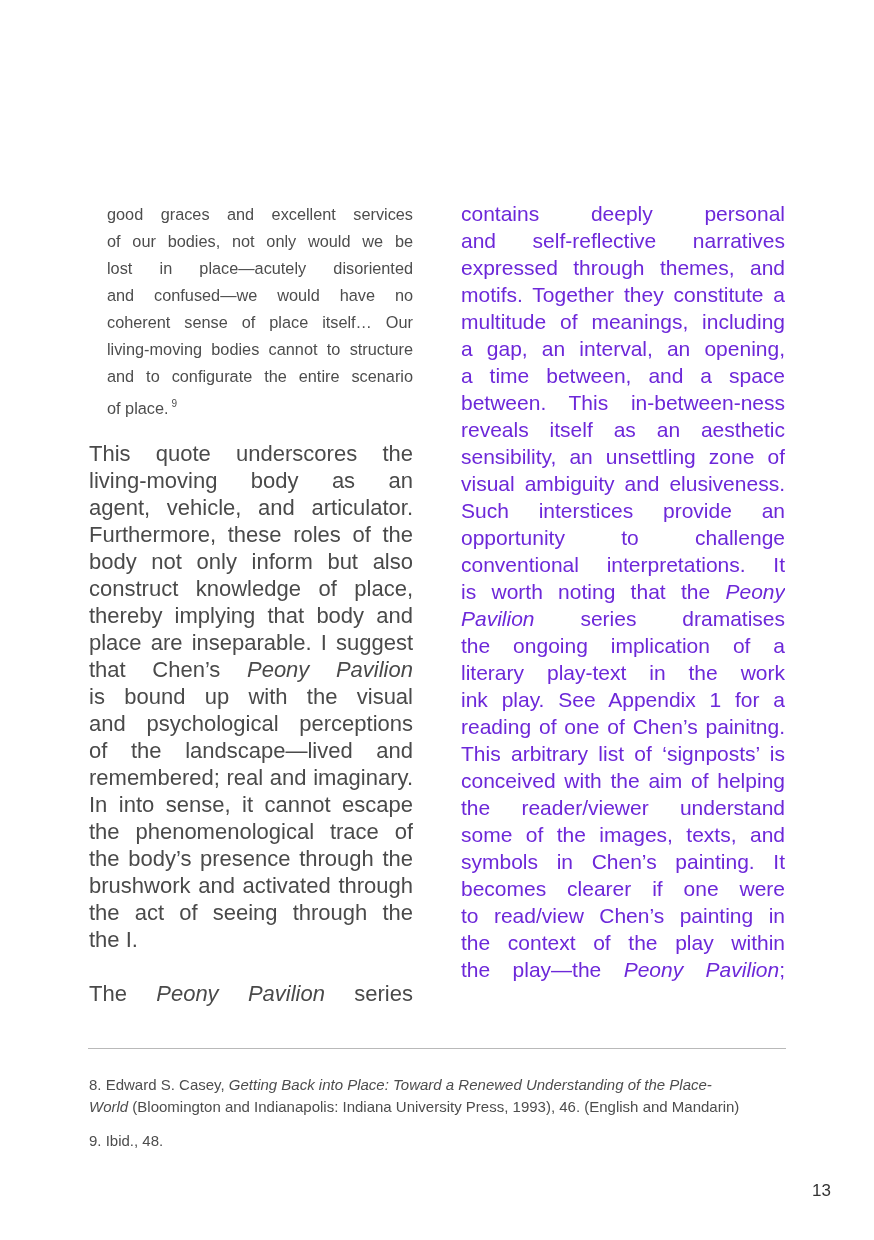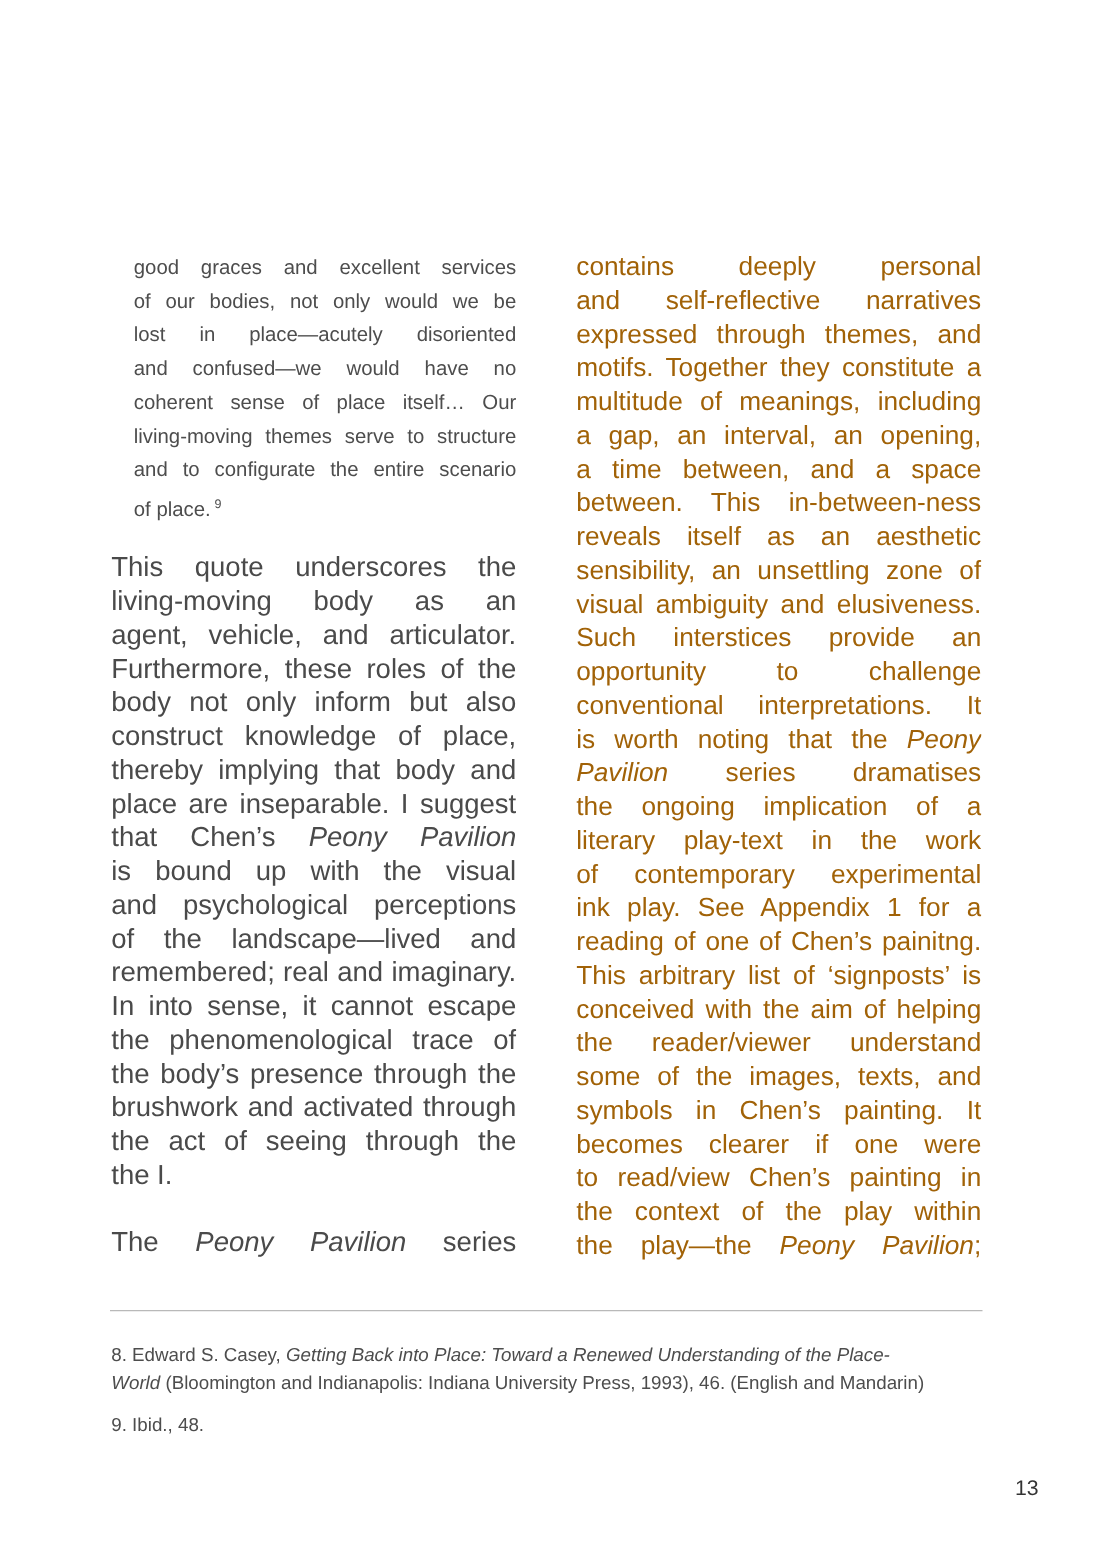--- a/index.html
+++ b/index.html
@@ -1,21 +1,21 @@
 <!DOCTYPE html>
 <html><head>
 <meta charset="utf-8">
 <style>
   html, body { margin: 0; padding: 0; background: #ffffff; }
   body { width: 874px; height: 1240px; position: relative; overflow: hidden;
          font-family: "Liberation Sans", sans-serif; color: #4a4a4a; }
   .col { position: absolute; }
   .quote { left: 107px; top: 201px; width: 306px; font-size: 16.3px; line-height: 27px; color: #4d4d4d; }
   .body-left { left: 89px; top: 440px; width: 324px; font-size: 22px; line-height: 27px; color: #4a4a4a; }
-  .body-right { left: 461px; top: 200px; width: 324px; font-size: 21px; line-height: 27px; color: #a16207; }
+  .body-right { left: 461px; top: 200px; width: 324px; font-size: 21px; line-height: 27px; color: #6d28d9; }
   .j { display: block; height: 27px; overflow: hidden; text-align: justify; }
   .j::after { content: ""; display: inline-block; width: 100%; height: 0; }
   .quote .j { height: 27px; }
   .nj { display: block; height: 27px; white-space: nowrap; }
   em { }
   .sup { font-size: 10px; vertical-align: 7px; margin-left: 3px; }
   .gap { display: block; height: 27px; }
   .rule { position: absolute; left: 88px; top: 1048px; width: 698px; height: 1px; background: #b9b9b9; }
   .notes { position: absolute; left: 89px; top: 1074px; width: 720px; font-size: 15px; line-height: 22px; color: #4d4d4d; }
   .note { display: block; white-space: nowrap; }
@@ -24,21 +24,21 @@
 </style>
 </head>
 <body>
 
 <div class="col quote">
   <span class="j">good graces and excellent services</span>
   <span class="j">of our bodies, not only would we be</span>
   <span class="j">lost in place—acutely disoriented</span>
   <span class="j">and confused—we would have no</span>
   <span class="j">coherent sense of place itself… Our</span>
-  <span class="j">living-moving themes serve to structure</span>
+  <span class="j">living-moving bodies cannot to structure</span>
   <span class="j">and to configurate the entire scenario</span>
   <span class="nj"><span>of place.</span><span class="sup">9</span></span>
 </div>
 
 <div class="col body-left">
   <span class="j">This quote underscores the</span>
   <span class="j">living-moving body as an</span>
   <span class="j">agent, vehicle, and articulator.</span>
   <span class="j">Furthermore, these roles of the</span>
   <span class="j">body not only inform but also</span>
@@ -72,21 +72,20 @@
   <span class="j">reveals itself as an aesthetic</span>
   <span class="j">sensibility, an unsettling zone of</span>
   <span class="j">visual ambiguity and elusiveness.</span>
   <span class="j">Such interstices provide an</span>
   <span class="j">opportunity to challenge</span>
   <span class="j">conventional interpretations. It</span>
   <span class="j"><span>is worth noting that the </span><em>Peony</em></span>
   <span class="j"><em>Pavilion</em><span> series dramatises</span></span>
   <span class="j">the ongoing implication of a</span>
   <span class="j">literary play-text in the work</span>
-  <span class="j">of contemporary experimental</span>
   <span class="j">ink play. See Appendix 1 for a</span>
   <span class="j">reading of one of Chen’s painitng.</span>
   <span class="j">This arbitrary list of ‘signposts’ is</span>
   <span class="j">conceived with the aim of helping</span>
   <span class="j">the reader/viewer understand</span>
   <span class="j">some of the images, texts, and</span>
   <span class="j">symbols in Chen’s painting. It</span>
   <span class="j">becomes clearer if one were</span>
   <span class="j">to read/view Chen’s painting in</span>
   <span class="j">the context of the play within</span>

